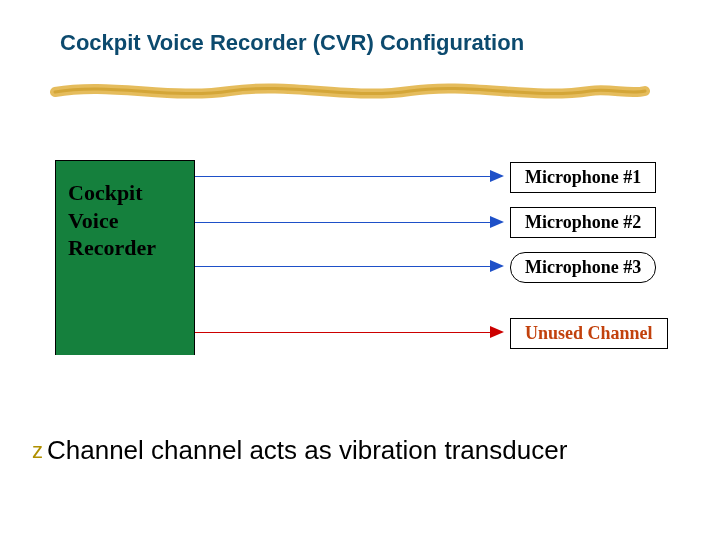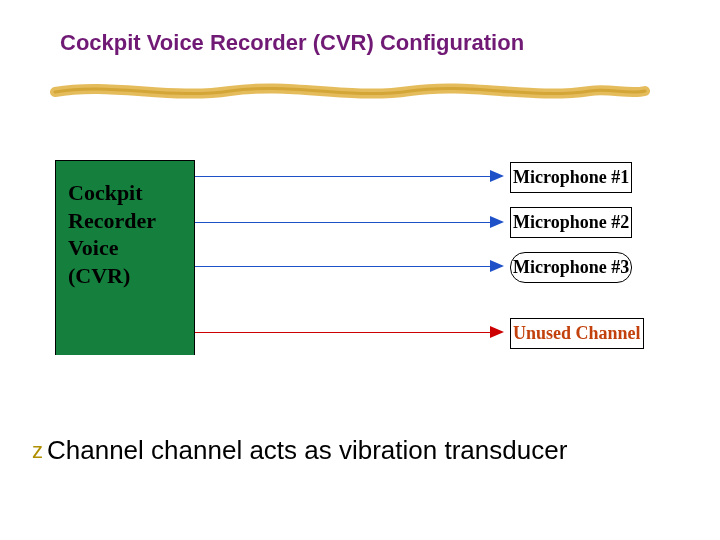--- a/index.html
+++ b/index.html
@@ -10,21 +10,21 @@
     font-family: Arial, Helvetica, sans-serif;
     position: relative;
     overflow: hidden;
   }
   .title {
     position: absolute;
     top: 30px;
     left: 60px;
     font-size: 22px;
     font-weight: bold;
-    color: #701a75;
+    color: #0c4a6e;
     font-family: Verdana, Arial, sans-serif;
   }
   .brush-underline {
     position: absolute;
     top: 80px;
     left: 50px;
     width: 600px;
     height: 22px;
   }
   .diagram {
@@ -49,21 +49,21 @@
     color: #000;
     line-height: 1.25;
     background: #15803d;
   }
   .channel-box {
     position: absolute;
     border: 1px solid #000;
     font-family: "Times New Roman", Times, serif;
     font-weight: bold;
     font-size: 18px;
-    padding: 4px 2px;
+    padding: 4px 14px;
     background: #fff;
     white-space: nowrap;
   }
   .mic1 { left: 455px; top: 2px; }
   .mic2 { left: 455px; top: 47px; }
   .mic3 { left: 455px; top: 92px; border-radius: 15px; }
   .unused { left: 455px; top: 158px; color: #c2410c; }
   .conn-line {
     position: absolute;
     height: 0;
@@ -110,23 +110,22 @@
 
 <svg class="brush-underline" viewBox="0 0 600 22" preserveAspectRatio="none">
   <path d="M5,12 C60,2 120,20 180,11 C240,2 300,20 360,11 C420,2 480,20 540,11 C560,8 580,15 595,11" stroke="#e0b040" stroke-width="10" stroke-linecap="round" fill="none" opacity="0.85"></path>
   <path d="M5,12 C60,2 120,20 180,11 C240,2 300,20 360,11 C420,2 480,20 540,11 C560,8 580,15 595,11" stroke="#c89820" stroke-width="3" stroke-linecap="round" fill="none" opacity="0.6"></path>
 </svg>
 
 <div class="diagram">
 
   <div class="cvr-box">
     <div>Cockpit</div>
+    <div>Voice</div>
     <div>Recorder</div>
-    <div>Voice</div>
-    <div>(CVR)</div>
   </div>
 
   <div class="conn-line blue-line line1"></div>
   <div class="arrowhead arrow-blue a1"></div>
   <div class="channel-box mic1">Microphone #1</div>
 
   <div class="conn-line blue-line line2"></div>
   <div class="arrowhead arrow-blue a2"></div>
   <div class="channel-box mic2">Microphone #2</div>
 

